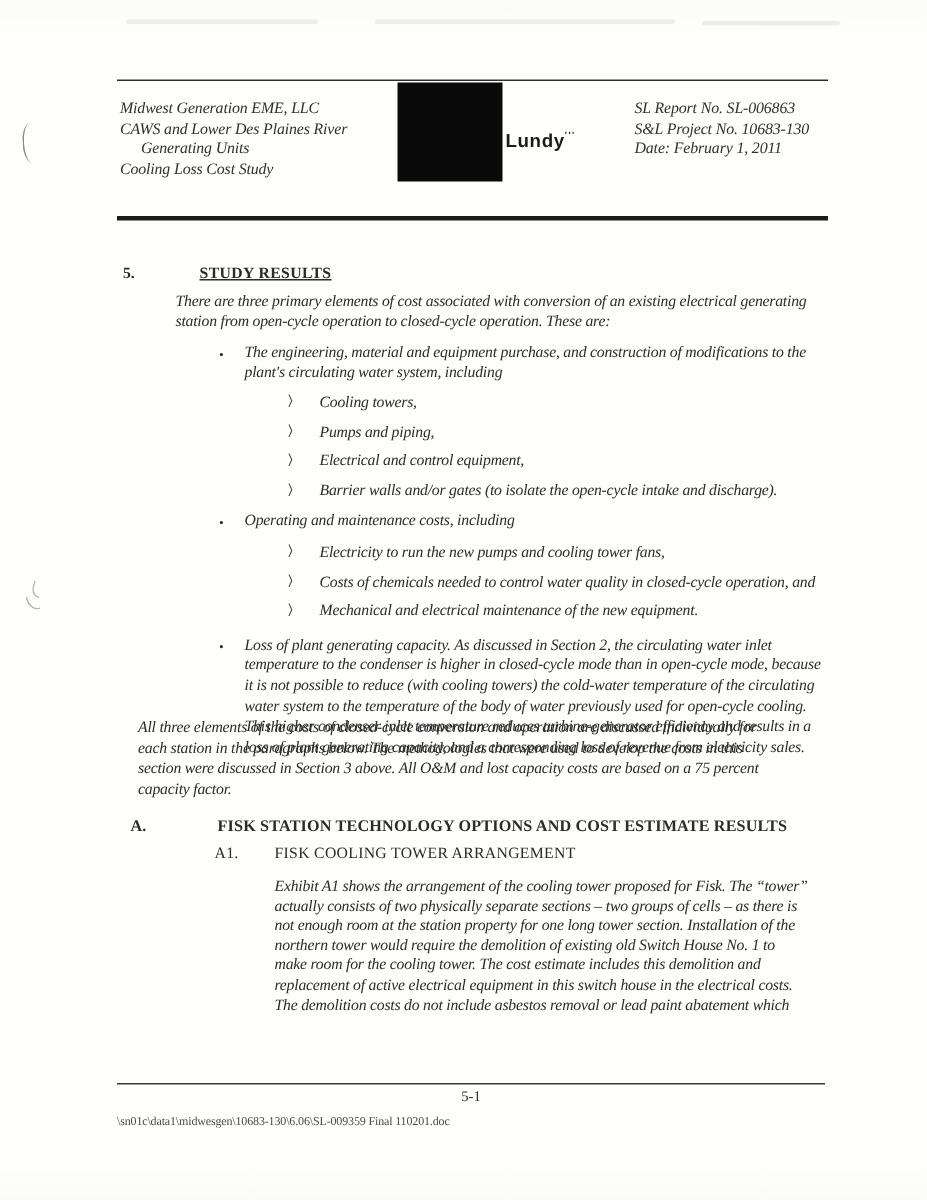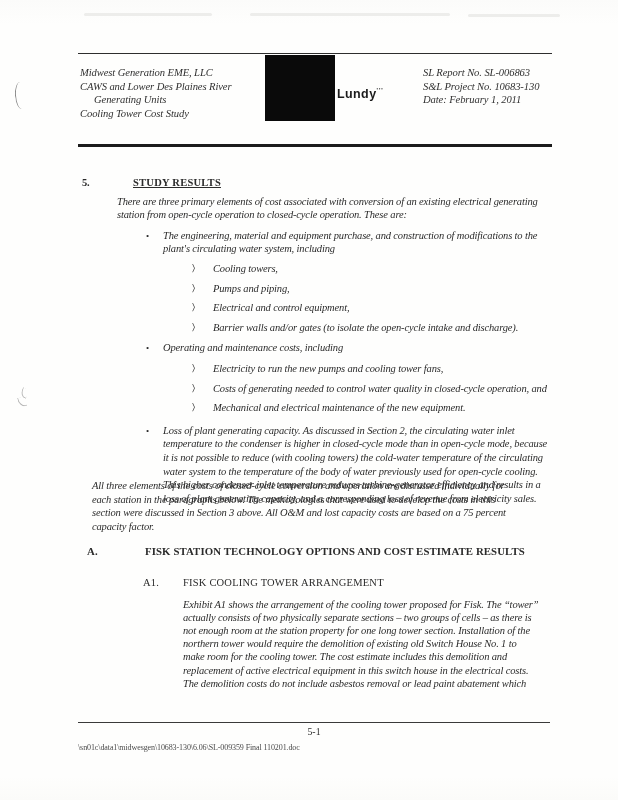--- a/index.html
+++ b/index.html
@@ -42,21 +42,21 @@
   .sec5 .ttl{font-weight:bold;text-decoration:underline;letter-spacing:.25px;margin-left:16px;}
   .intro{margin:5px 0 0 117px;}
   .bullet{display:flex;margin-left:146px;margin-top:7px;}
   .bullet .mark{width:17px;font-size:9px;padding-top:1px;}
   .bullet .btxt{flex:1;}
   .sub{display:flex;margin-left:192px;margin-top:6px;}
   .sub .mark{width:21px;font-size:9.5px;color:#3a3a3a;}
   .closing{margin-left:92px;}
   .headA{display:flex;margin-left:87px;margin-top:12px;font-weight:bold;letter-spacing:.1px;font-size:10.8px;}
   .headA .num{width:58px;}
-  .headA1{display:flex;margin-left:143px;margin-top:17px;letter-spacing:.2px;}
+  .headA1{display:flex;margin-left:143px;margin-top:4px;letter-spacing:.2px;}
   .headA1 .num{width:40px;}
   .paraA1{margin:8px 0 0 183px;line-height:13.2px;}
   .line{white-space:nowrap;font-style:italic;}
 
   
   .foot-rule{position:absolute;left:78px;top:722px;width:472px;height:1.1px;background:#3a3a3a;}
   .page-num{position:absolute;left:78px;top:726px;width:472px;text-align:center;font-size:9.8px;color:#2f2f2f;}
   .file-path{position:absolute;left:78px;top:743px;font-size:8px;letter-spacing:-0.1px;color:#4a4a4a;}
 </style>
 </head>
@@ -71,21 +71,21 @@
   <div class="stray-squiggle">
       <i></i>
       <i></i>
     </div>
 
   <div class="rule-thin"></div>
   <div class="hdr-left">
     <div class="line">Midwest Generation EME, LLC</div>
     <div class="line">CAWS and Lower Des Plaines River</div>
     <div class="line ind">Generating Units</div>
-    <div class="line">Cooling Tower Cost Study</div>
+    <div class="line">Cooling Loss Cost Study</div>
   </div>
   <div class="logo-box"></div>
   <div class="logo-text"><span>Lundy</span><sup>'''</sup></div>
   <div class="hdr-right">
     <div class="line">SL Report No. SL-006863</div>
     <div class="line">S&amp;L Project No. 10683-130</div>
     <div class="line">Date:  February 1, 2011</div>
   </div>
   <div class="rule-thick"></div>
 
@@ -129,21 +129,21 @@
       <span class="btxt">
         <div class="line">Operating and maintenance costs, including</div>
       </span>
     </div>
     <div class="sub">
       <span class="mark">〉</span>
       <span class="line">Electricity to run the new pumps and cooling tower fans,</span>
     </div>
     <div class="sub">
       <span class="mark">〉</span>
-      <span class="line">Costs of generating needed to control water quality in closed-cycle operation, and</span>
+      <span class="line">Costs of chemicals needed to control water quality in closed-cycle operation, and</span>
     </div>
     <div class="sub">
       <span class="mark">〉</span>
       <span class="line">Mechanical and electrical maintenance of the new equipment.</span>
     </div>
 
     <div class="bullet" style="margin-top:9px;">
       <span class="mark">•</span>
       <span class="btxt">
         <div class="line">Loss of plant generating capacity.  As discussed in Section 2, the circulating water inlet</div>

